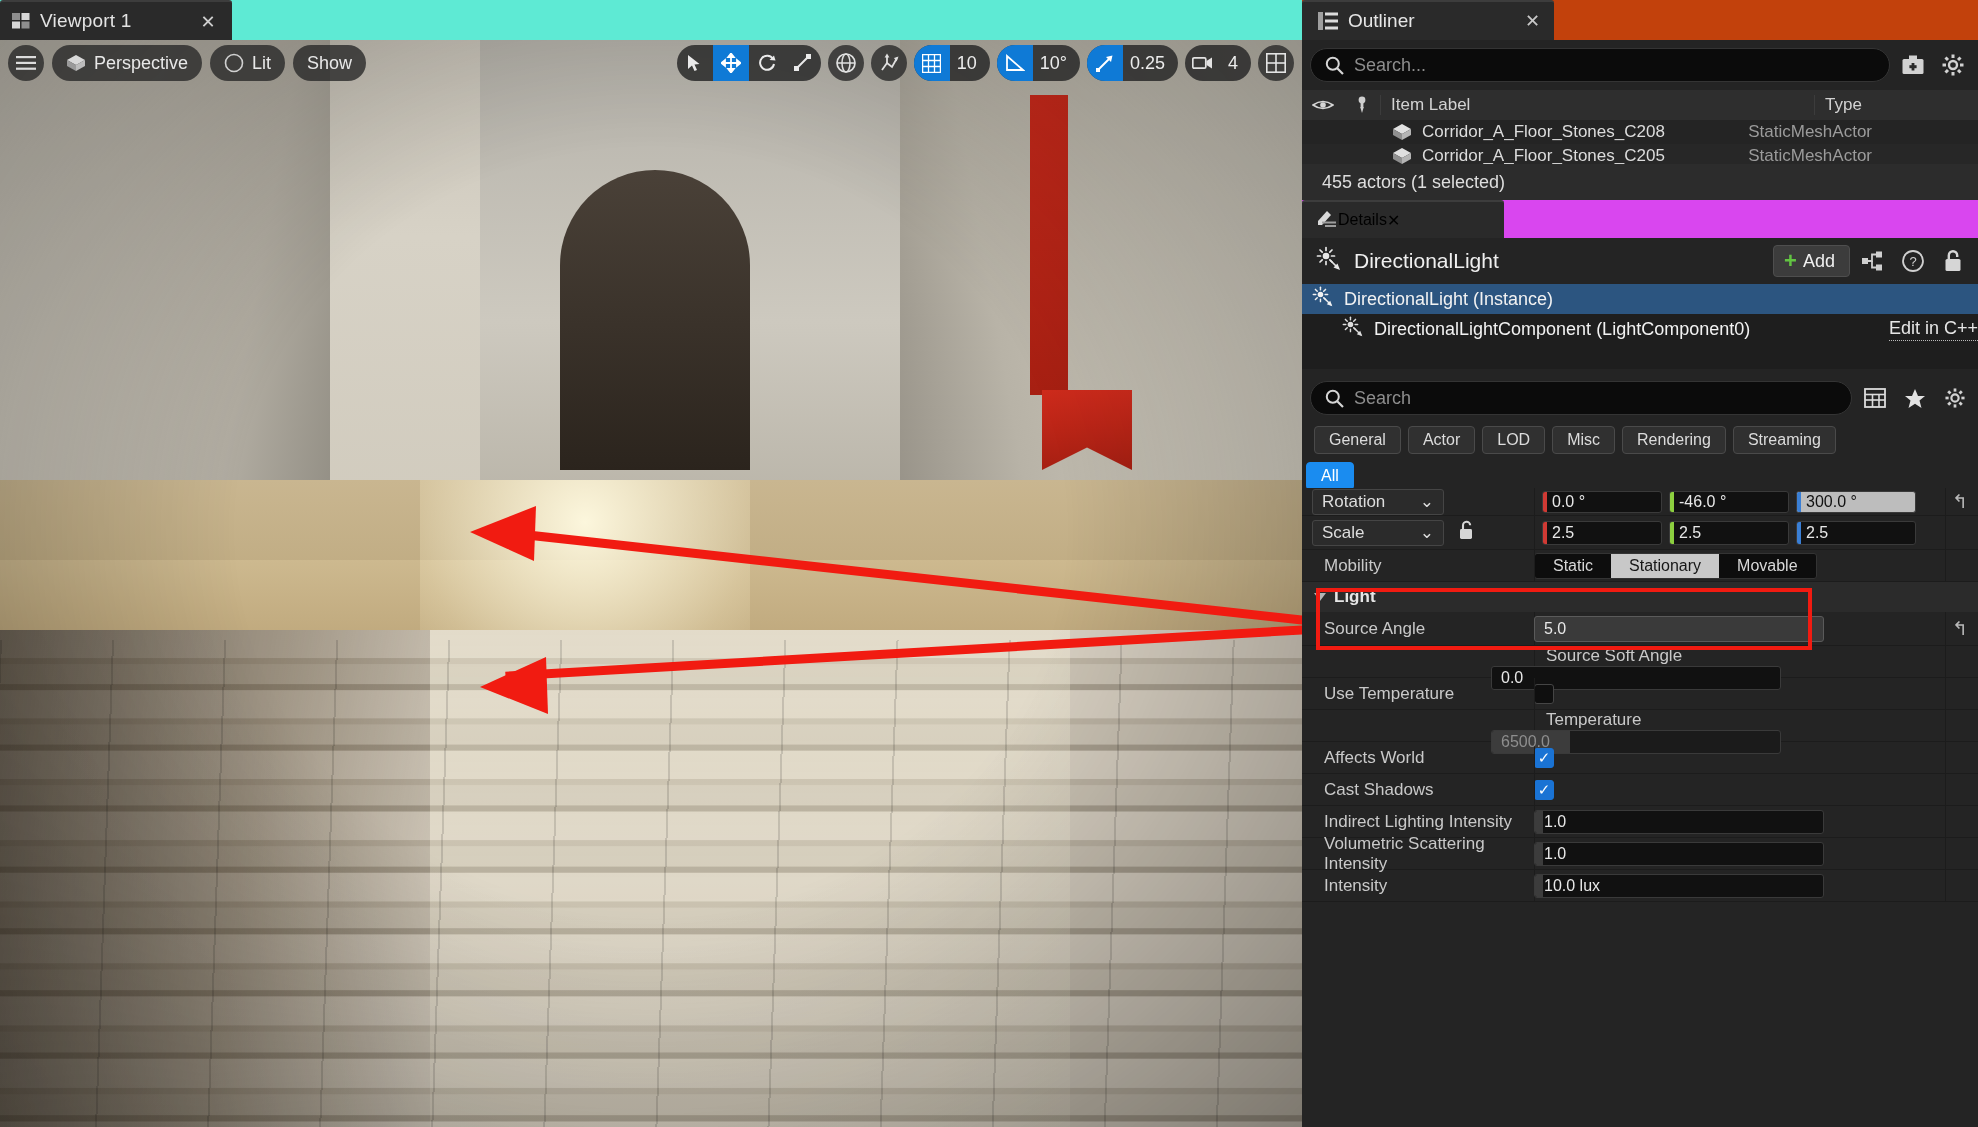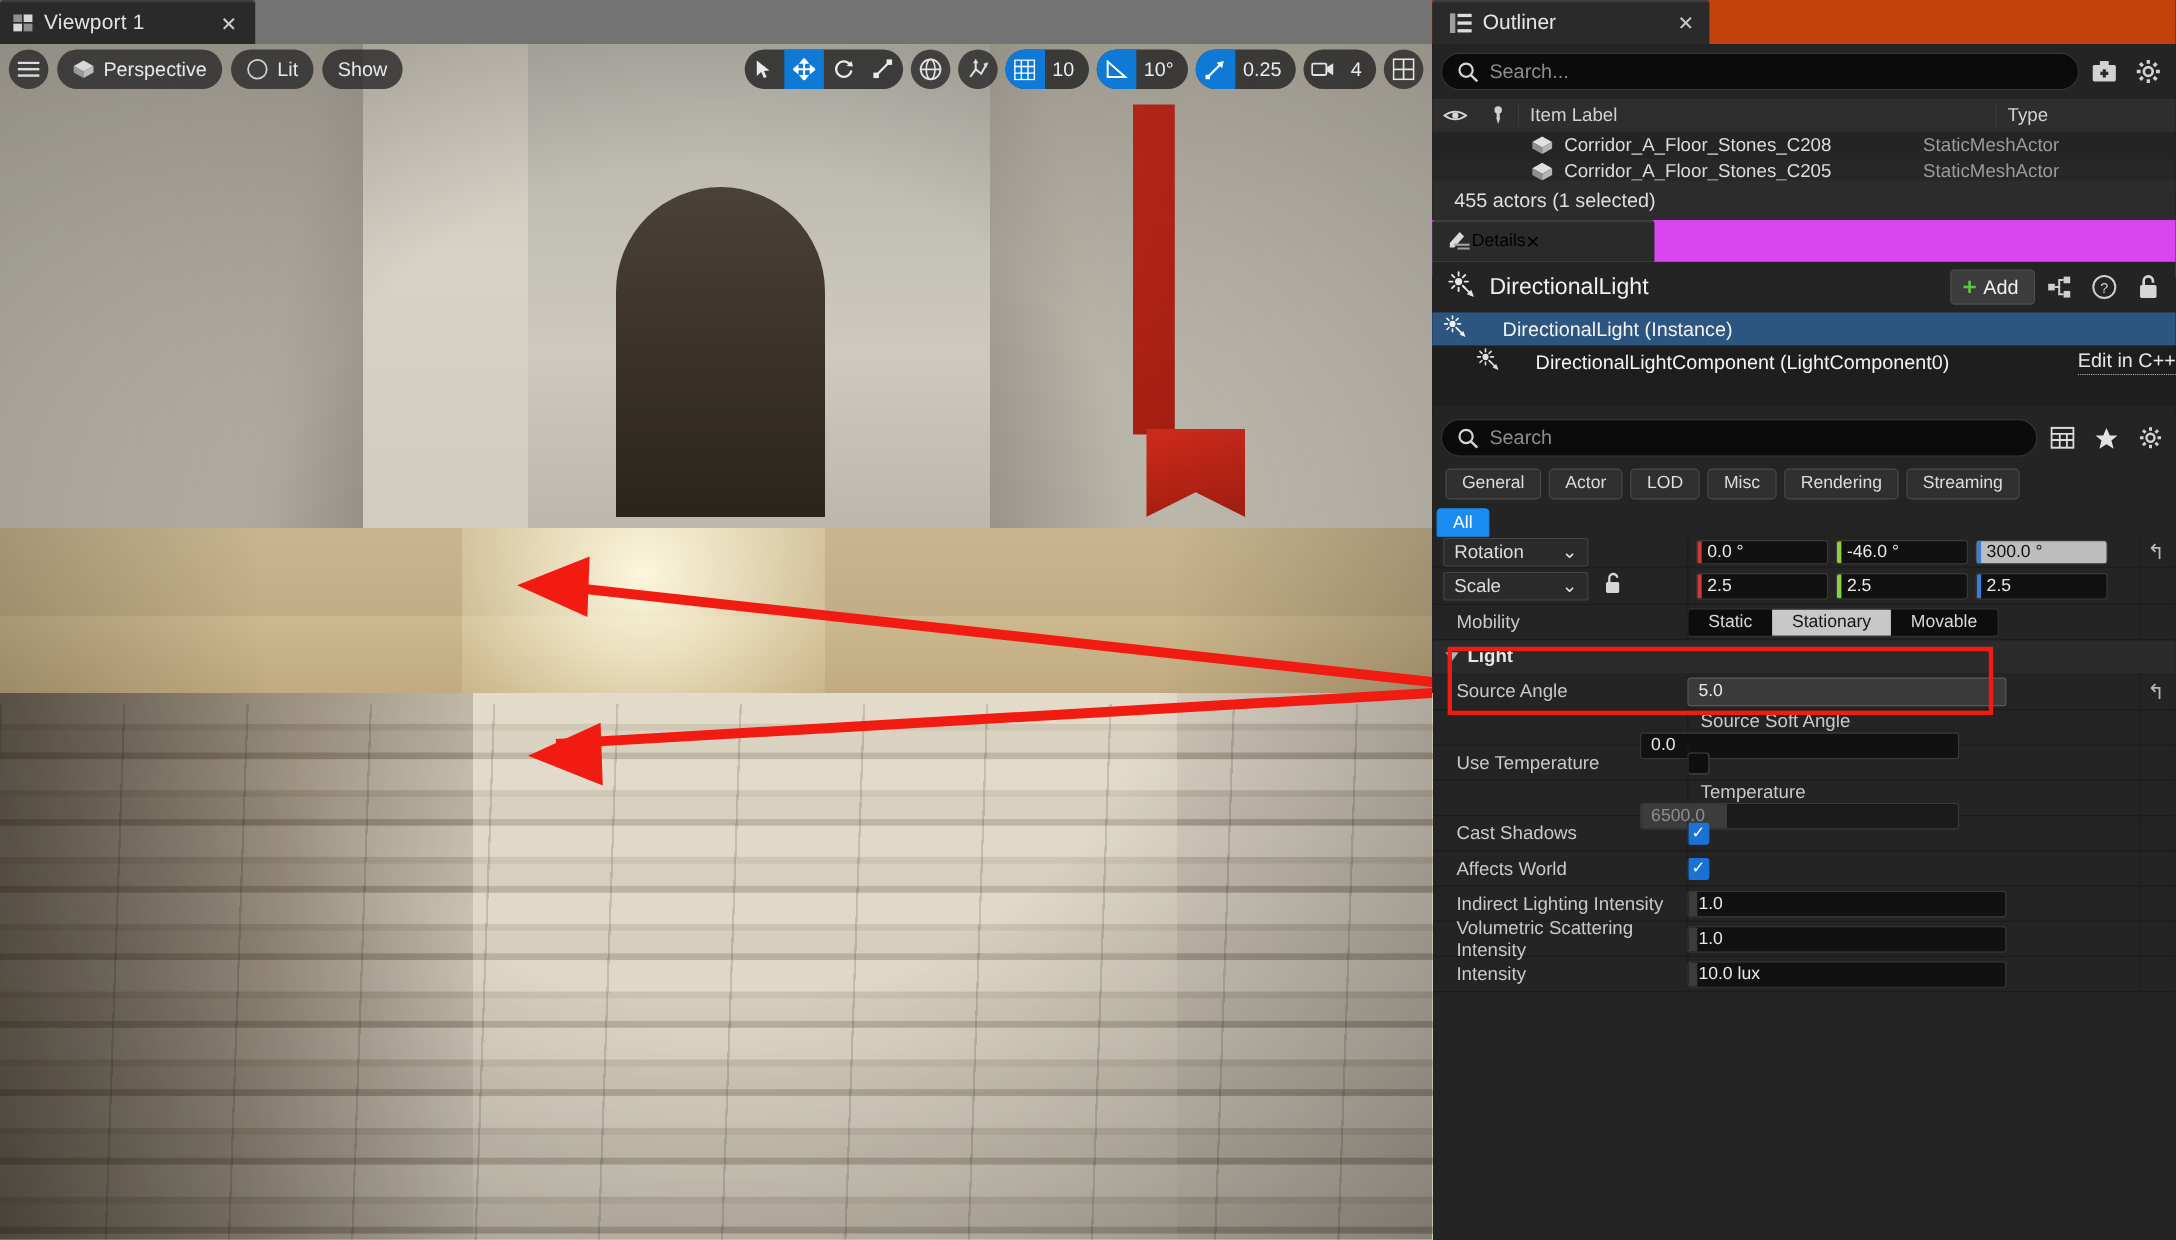--- a/index.html
+++ b/index.html
@@ -11,21 +11,21 @@
   }
   #root { position: relative; width: 1978px; height: 1127px; }
 
   
   #viewport {
     position: absolute; left: 0; top: 0; width: 1302px; height: 1127px;
     background: #121212; overflow: hidden;
   }
   #viewport-tabbar {
     position: absolute; left: 0; top: 0; width: 1302px; height: 40px;
-    background: #737373;
+    background: #5eead4;
     padding-left: 20px;
   }
   .vp-tab {
     position: absolute; left: 0; top: 0; height: 40px; width: 232px;
     background: #2a2a2a; border-top: 2px solid #3d3d3d;
     display: flex; align-items: center; padding: 0 12px;
     border-radius: 3px 3px 0 0;
   }
   .vp-tab-icon { width: 18px; height: 16px; margin-right: 10px; flex: 0 0 auto; }
   .vp-tab-label { color: #e3e3e3; font-size: 19px; letter-spacing: .2px; }
@@ -206,21 +206,21 @@
     background: #242424; display: flex; align-items: center; padding: 0 8px 0 14px;
   }
   #obj-header .oh-name { color: #efefef; font-size: 21px; margin-left: 12px; flex:1 1 auto; }
   .add-btn {
     display:flex; align-items:center; height:32px; padding: 0 14px 0 10px;
     background:#3c3c3c; border:1px solid #4e4e4e; border-radius:4px; color:#f0f0f0; font-size:18px;
   }
   .add-btn .plus { color:#62c442; font-size:22px; margin-right:6px; font-weight:bold; line-height:1; }
 
   #comp-tree { position:absolute; left:0; top:84px; width:676px; height:85px; background:#1e1e1e; }
-  .ct-row { height: 30px; display:flex; align-items:center; padding-left: 10px; position: relative; gap: 22px; }
+  .ct-row { height: 30px; display:flex; align-items:center; padding-left: 10px; position: relative; }
   .ct-row.sel { background: #2c5580; }
   .ct-row .ct-label { color:#f2f2f2; font-size:18px; margin-left:10px; }
   .ct-row .edit-cpp {
     position:absolute; right: 0px; color:#e6e6e6; font-size:18px;
     border-bottom: 1px dotted #bbb; padding-bottom:1px;
   }
 
   #prop-search-row {
     position:absolute; left:0; top:175px; width:676px; height:46px;
     display:flex; align-items:center; padding: 0 6px 0 8px; background:#242424;
@@ -855,30 +855,30 @@
             <span class="numfield wide disabled-field" style="height:24px;background:#1b1b1b;">
               <i style="position:absolute;left:0;top:0;bottom:0;width:78px;background:#3c3c3c;"></i>
               <span style="position:relative;z-index:1;">6500.0</span>
             </span>
           </div>
         </div>
 
         <div class="prow" style="height:32px;">
           <div class="vline"></div>
           <div class="vline2"></div>
-          <div class="plabel">Cast Shadows</div>
+          <div class="plabel">Affects World</div>
           <div class="pval">
             <span class="checkbox on"></span>
           </div>
         </div>
 
         <div class="prow" style="height:32px;">
           <div class="vline"></div>
           <div class="vline2"></div>
-          <div class="plabel">Affects World</div>
+          <div class="plabel">Cast Shadows</div>
           <div class="pval">
             <span class="checkbox on"></span>
           </div>
         </div>
 
         <div class="prow" style="height:32px;">
           <div class="vline"></div>
           <div class="vline2"></div>
           <div class="plabel">Indirect Lighting Intensity</div>
           <div class="pval">

